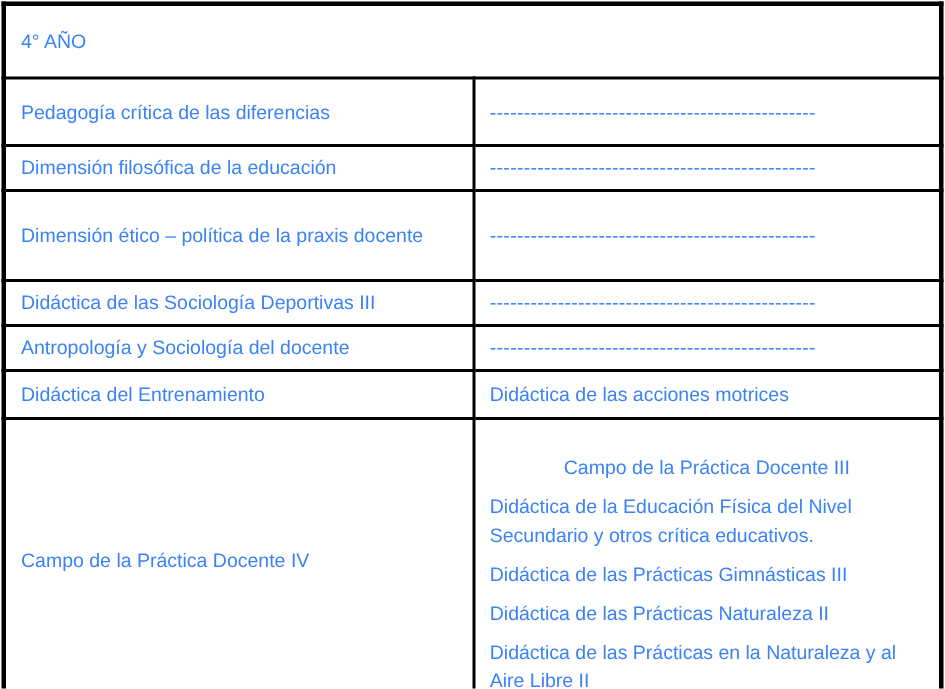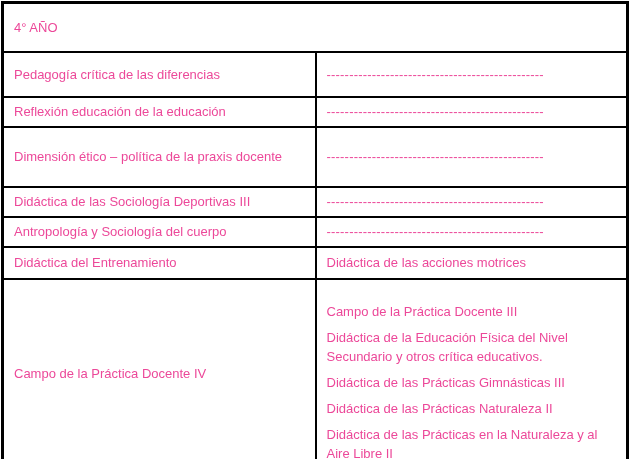--- a/index.html
+++ b/index.html
@@ -21,70 +21,70 @@
     border-collapse: collapse;
     table-layout: fixed;
     border: 3px solid #000000;
   }
   table.curriculum td, table.curriculum th {
     border: 2px solid #000000;
     vertical-align: middle;
     padding: 4px 10px;
     font-size: 13px;
     line-height: 19px;
-    color: #ec4899;
+    color: #3b82f6;
     font-weight: normal;
     text-align: left;
     overflow: hidden;
   }
   th.year-header {
     text-align: center;
     font-weight: bold;
     font-size: 14px;
   }
   td.value-cell {
     letter-spacing: 0.2px;
   }
   td.multi-cell p {
     margin: 7px 0;
   }
-  td.multi-cell p:first-child { margin-top: 18px; }
+  td.multi-cell p:first-child { margin-top: 18px; text-align: center; }
   td.multi-cell p:last-child  { margin-bottom: 0; }
 </style>
 </head>
 <body>
 
 <div class="page">
   <table class="curriculum">
     <colgroup>
       <col style="width: 313px">
       <col>
     </colgroup>
     <tbody>
         <tr style="height: 49px">
       <th class="year-header" colspan="2">4° AÑO</th>
     </tr>
     <tr style="height: 45px">
       <td>Pedagogía crítica de las diferencias</td>
       <td class="value-cell">------------------------------------------------</td>
     </tr>
     <tr style="height: 30px">
-      <td>Reflexión educación de la educación</td>
+      <td>Dimensión filosófica de la educación</td>
       <td class="value-cell">------------------------------------------------</td>
     </tr>
     <tr style="height: 60px">
       <td>Dimensión ético – política de la praxis docente</td>
       <td class="value-cell">------------------------------------------------</td>
     </tr>
     <tr style="height: 30px">
       <td>Didáctica de las Sociología Deportivas III</td>
       <td class="value-cell">------------------------------------------------</td>
     </tr>
     <tr style="height: 30px">
-      <td>Antropología y Sociología del cuerpo</td>
+      <td>Antropología y Sociología del docente</td>
       <td class="value-cell">------------------------------------------------</td>
     </tr>
     <tr style="height: 32px">
       <td>Didáctica del Entrenamiento</td>
       <td>Didáctica de las acciones motrices</td>
     </tr>
     <tr>
       <td>Campo de la Práctica Docente IV</td>
       <td class="multi-cell">
         <p>Campo de la Práctica Docente III</p>

